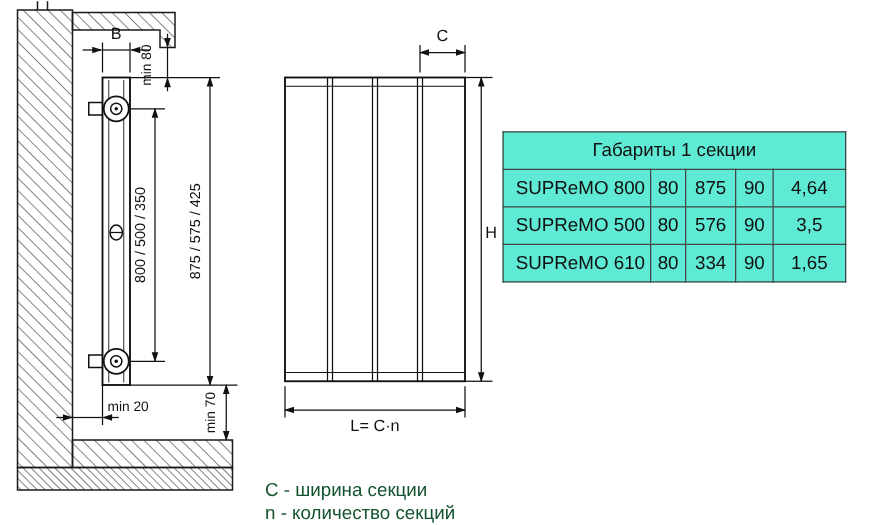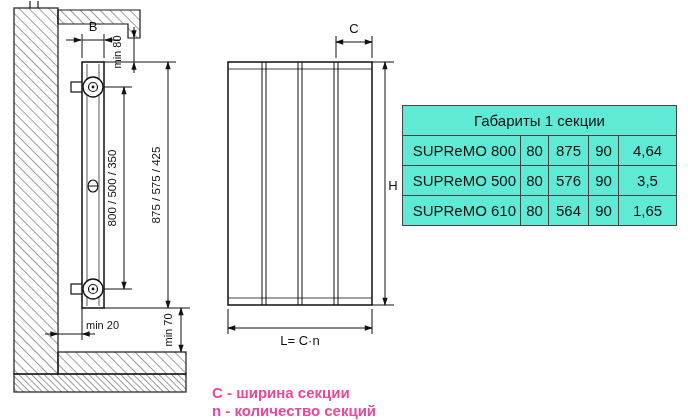--- a/index.html
+++ b/index.html
@@ -4,21 +4,21 @@
 <style>
   html,body{margin:0;padding:0;background:#fff;}
   .canvas{position:relative;width:700px;height:420px;background:#fff;overflow:hidden;
           font-family:"Liberation Sans",sans-serif;}
   .drawing{position:absolute;left:0;top:0;}
   svg text{font-family:"Liberation Sans",sans-serif;fill:#111;}
   .spec-table{position:absolute;left:402px;top:105px;border-collapse:collapse;color:#111;background:#5eead4;}
   .spec-table td,.spec-table th{border:1px solid #444;font-weight:400;font-size:15px;
           text-align:center;height:29px;padding:0 4px;white-space:nowrap;}
   .spec-table td.model{text-align:right;padding-left:7px;}
-  .legend{position:absolute;left:212px;top:384px;font-size:15px;color:#ec4899;line-height:18px;font-weight:bold;}
+  .legend{position:absolute;left:212px;top:384px;font-size:15px;color:#14532d;line-height:18px;}
 </style>
 </head>
 <body>
 
 <div class="canvas">
 
   <svg class="drawing" width="700" height="420" viewBox="0 0 700 420">
     <defs>
       <pattern id="hatch" width="7" height="7" patternUnits="userSpaceOnUse" patternTransform="rotate(-45)">
         <line x1="0" y1="0" x2="0" y2="7" stroke="#3a3a3a" stroke-width="1"></line>
@@ -151,21 +151,21 @@
       <tr>
         <td class="model">SUPReMO 500</td>
         <td>80</td>
         <td>576</td>
         <td>90</td>
         <td>3,5</td>
       </tr>
       <tr>
         <td class="model">SUPReMO 610</td>
         <td>80</td>
-        <td>564</td>
+        <td>334</td>
         <td>90</td>
         <td>1,65</td>
       </tr>
     </tbody>
   </table>
 
   <div class="legend">
     <div>C - ширина секции</div>
     <div>n - количество секций</div>
   </div>

